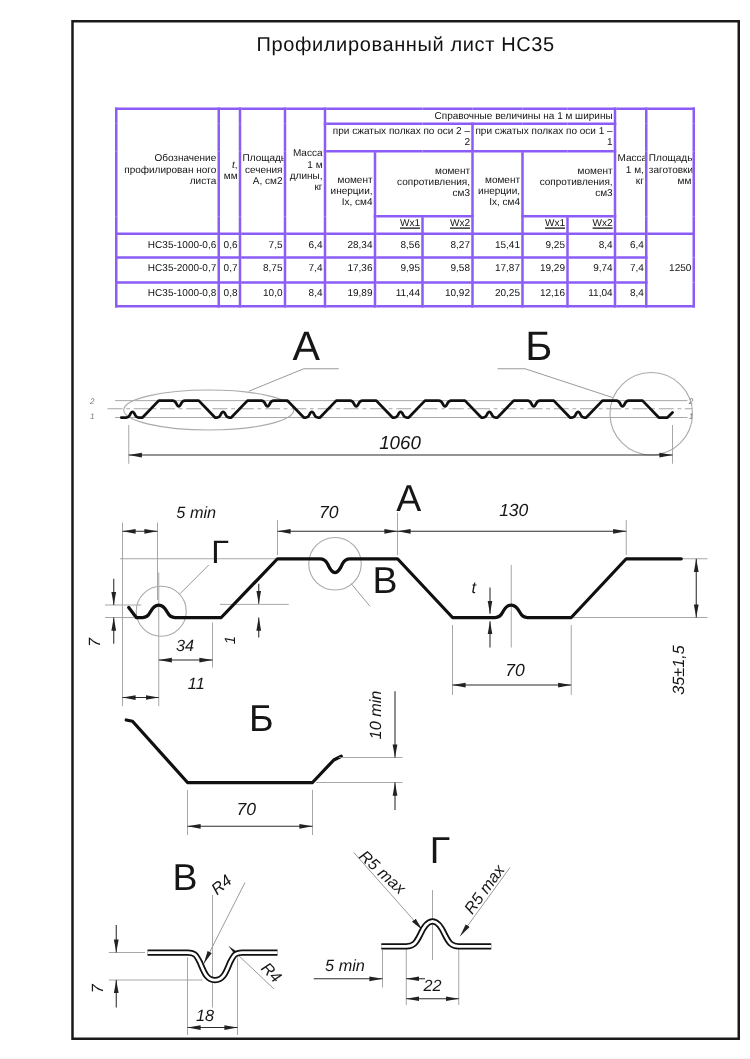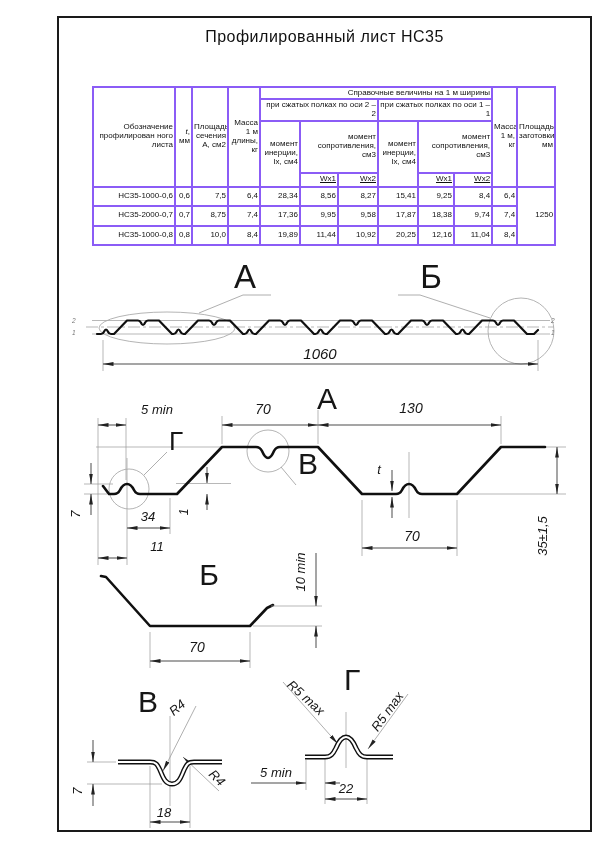--- a/index.html
+++ b/index.html
@@ -97,21 +97,21 @@
         </tr>
         <tr class="r">
           <td>НС35-2000-0,7</td>
           <td>0,7</td>
           <td>8,75</td>
           <td>7,4</td>
           <td>17,36</td>
           <td>9,95</td>
           <td>9,58</td>
           <td>17,87</td>
-          <td>18,38</td>
+          <td>19,29</td>
           <td>9,74</td>
           <td>7,4</td>
         </tr>
         <tr class="r">
           <td>НС35-1000-0,8</td>
           <td>0,8</td>
           <td>10,0</td>
           <td>8,4</td>
           <td>19,89</td>
           <td>11,44</td>

